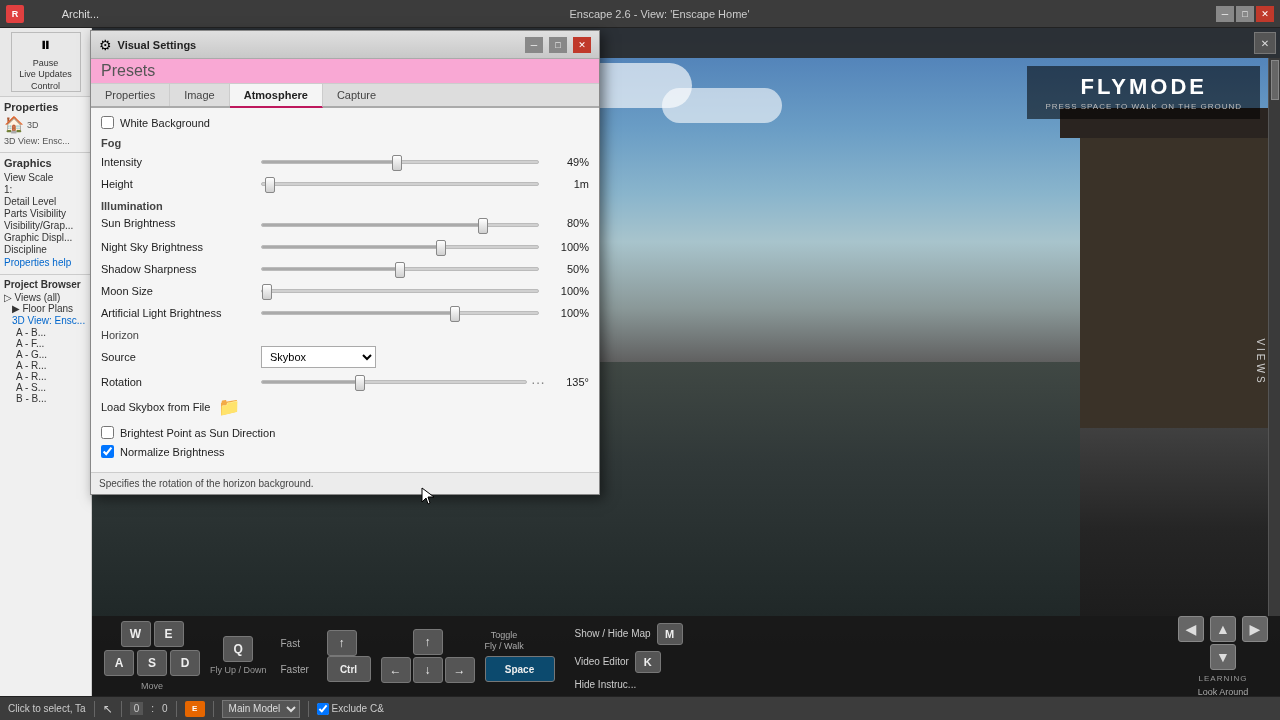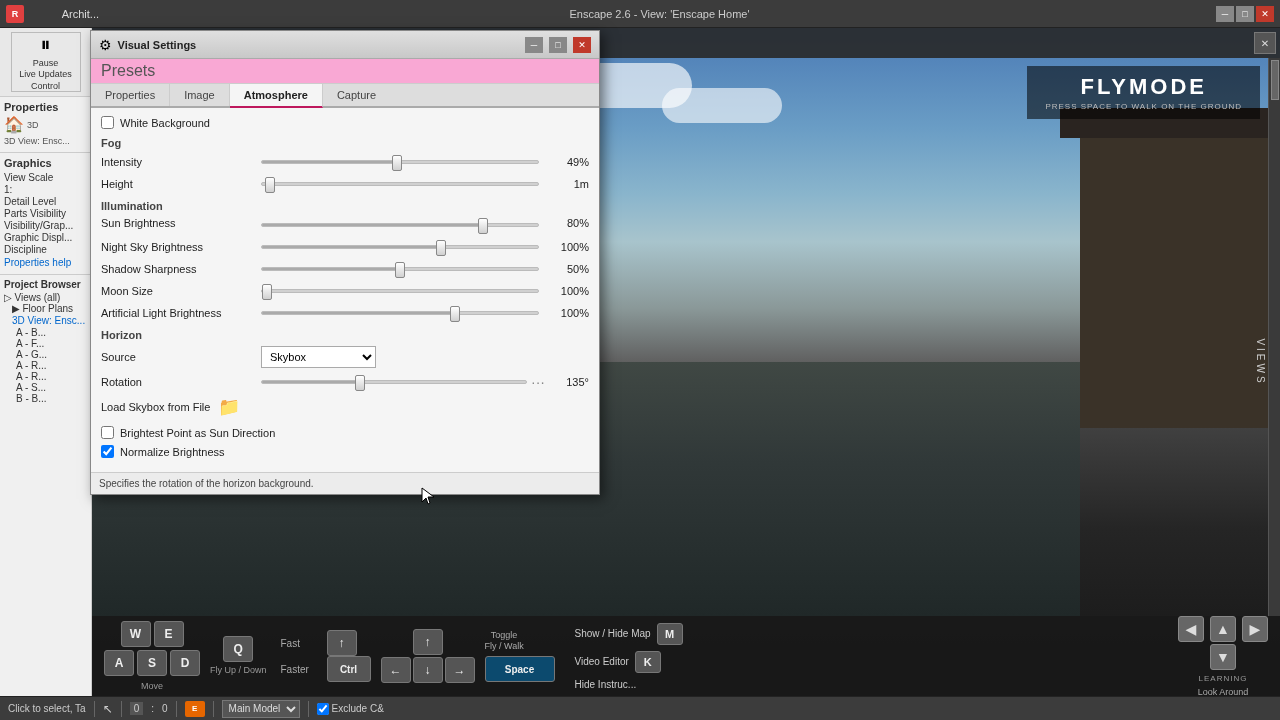--- a/index.html
+++ b/index.html
@@ -323,21 +323,21 @@
           <span style="width:160px;font-size:11px;color:#222;">Artificial Light Brightness</span>
           <div style="flex:1;position:relative;height:16px;display:flex;align-items:center;cursor:pointer;">
             <div style="width:100%;height:4px;background:#d0d0d0;border:1px solid #bbb;border-radius:2px;position:relative;">
               <div style="position:absolute;left:0;top:0;height:100%;width:70%;background:#aaa;border-radius:2px;"></div>
               <div style="width:10px;height:16px;background:linear-gradient(to bottom,#fff,#d0d0d0);border:1px solid #888;border-radius:2px;position:absolute;top:-6px;left:calc(70% - 5px);cursor:pointer;"></div>
             </div>
           </div>
           <span style="width:50px;text-align:right;font-size:11px;color:#222;">100%</span>
         </div>
 
-        <div style="font-size:11px;font-weight:bold;color:#444;margin-bottom:5px;">Horizon</div>
+        <div style="font-size:11px;font-weight:normal;color:#444;margin-bottom:5px;">Horizon</div>
 
         <div style="display:flex;align-items:center;margin-bottom:6px;">
           <span style="width:160px;font-size:11px;color:#222;">Source</span>
           <select style="width:115px;height:22px;font-size:11px;border:1px solid #aaa;background:white;padding:0 4px;">
             <option>Skybox</option>
             <option>Color</option>
             <option>None</option>
           </select>
         </div>
 

